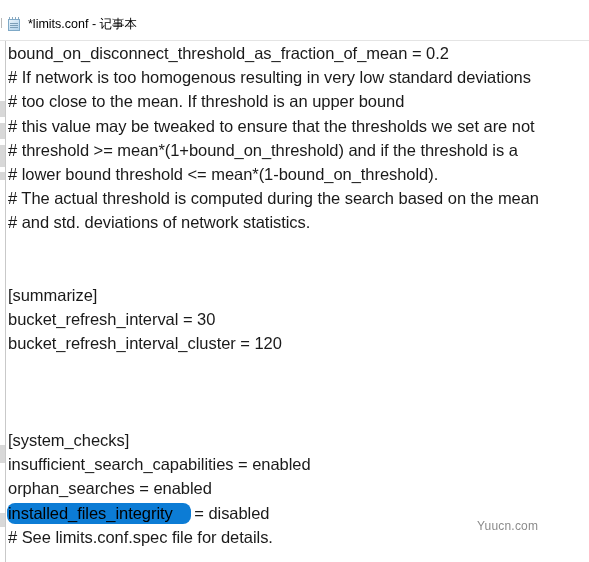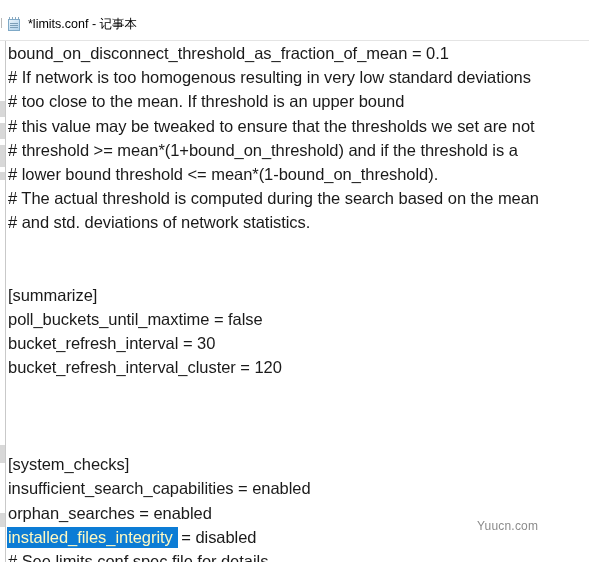--- a/index.html
+++ b/index.html
@@ -156,23 +156,24 @@
   .line {
     height: 24.2px;
     line-height: 24.2px;
     font-size: 16.5px;
     color: #1a1a1a;
     white-space: pre;
     letter-spacing: -0.05px;
   }
   .line .sel {
     background: #0c7cd5;
-    color: #fef9c3;
-    padding: 1px 5px 2px 1px;
+    color: #000000;
+    padding: 1px 18px 2px 1px;
     margin: 0 -1px;
+    border-radius: 8px;
   }
 
   
   .watermark {
     position: absolute;
     left: 477px;
     top: 519px;
     font-size: 12px;
     color: #8b8b8b;
     white-space: nowrap;
@@ -206,32 +207,31 @@
   <div class="editor">
     <div class="editor-leftrule"></div>
     <div class="nub n1"></div>
     <div class="nub n2"></div>
     <div class="nub n3"></div>
     <div class="nub n4"></div>
     <div class="nub n5"></div>
     <div class="nub n6"></div>
 
     <div class="lines" id="lines">
-        <div class="line">bound_on_disconnect_threshold_as_fraction_of_mean = 0.1</div>
+        <div class="line">bound_on_disconnect_threshold_as_fraction_of_mean = 0.2</div>
         <div class="line"># If network is too homogenous resulting in very low standard deviations</div>
         <div class="line"># too close to the mean. If threshold is an upper bound</div>
         <div class="line"># this value may be tweaked to ensure that the thresholds we set are not</div>
         <div class="line"># threshold &gt;= mean*(1+bound_on_threshold) and if the threshold is a</div>
         <div class="line"># lower bound threshold &lt;= mean*(1-bound_on_threshold).</div>
         <div class="line"># The actual threshold is computed during the search based on the mean</div>
         <div class="line"># and std. deviations of network statistics.</div>
         <div class="line"></div>
         <div class="line"></div>
         <div class="line">[summarize]</div>
-        <div class="line">poll_buckets_until_maxtime = false</div>
         <div class="line">bucket_refresh_interval = 30</div>
         <div class="line">bucket_refresh_interval_cluster = 120</div>
         <div class="line"></div>
         <div class="line"></div>
         <div class="line"></div>
         <div class="line">[system_checks]</div>
         <div class="line">insufficient_search_capabilities = enabled</div>
         <div class="line">orphan_searches = enabled</div>
         <div class="line"><span class="sel">installed_files_integrity</span><span> = disabled</span></div>
         <div class="line"># See limits.conf.spec file for details.</div>

